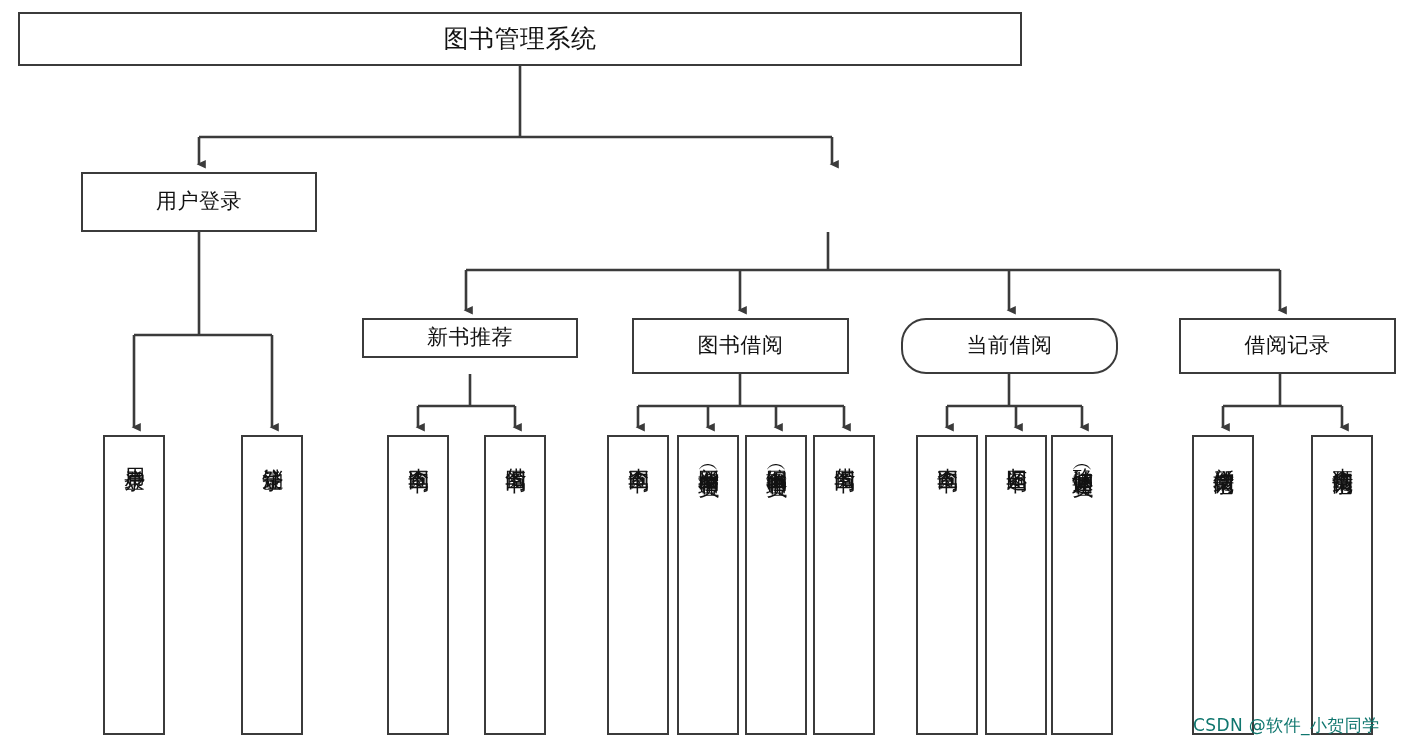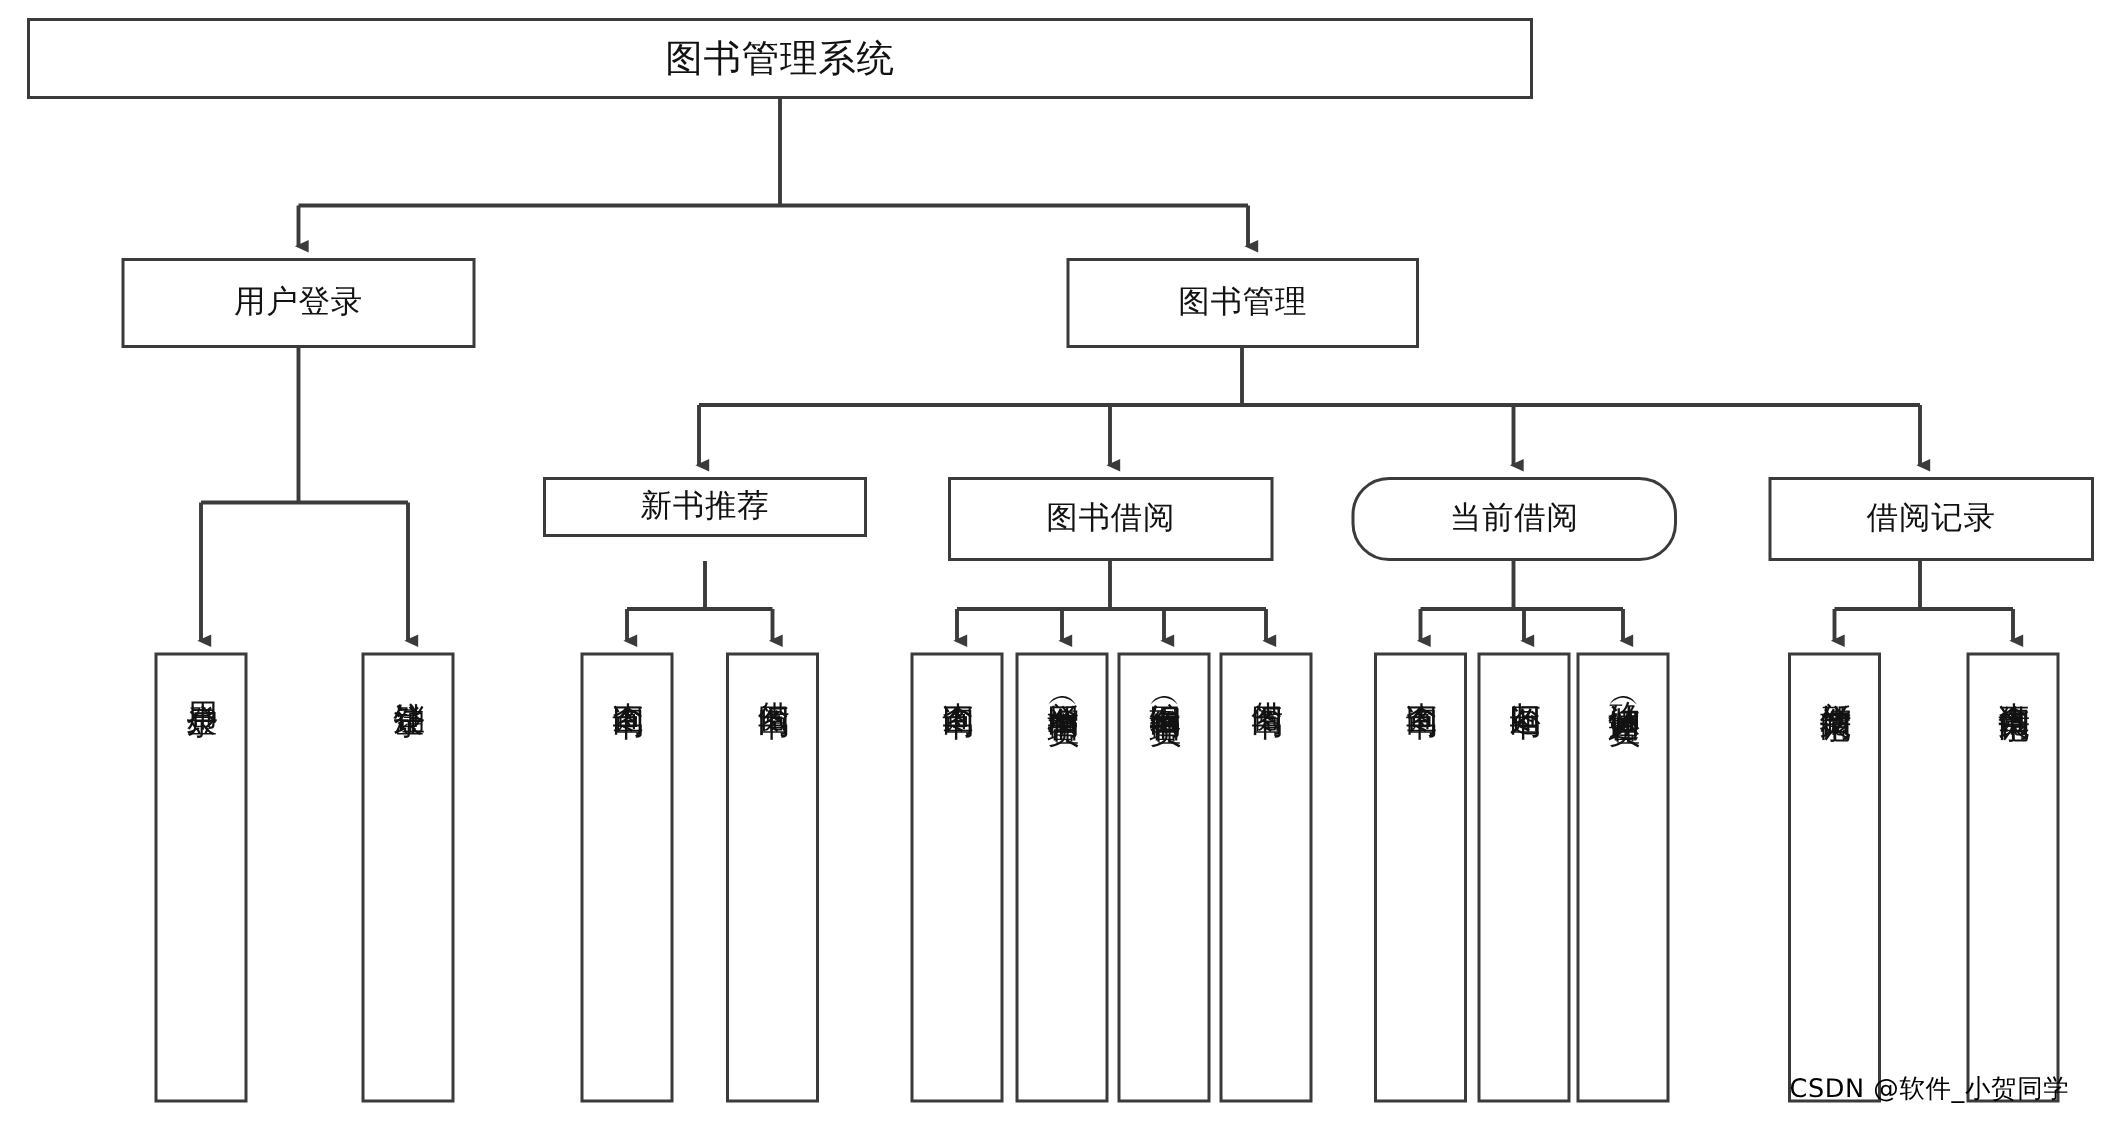--- a/index.html
+++ b/index.html
@@ -126,23 +126,20 @@
     </g>
   </svg>
 
   <div class="node root horiz" id="node-root" style="left: 18px; top: 12px; width: 1004px; height: 54px;">
     <span class="label">图书管理系统</span>
   </div>
 
   <div class="node horiz" id="node-l2-0" style="left: 81px; top: 172px; width: 236px; height: 60px;">
     <span class="label">用户登录</span>
   </div>
-  <div class="node horiz" id="node-l2-1" style="left: 711px; top: 172px; width: 235px; height: 60px;">
-    <span class="label">图书管理</span>
-  </div>
 
   <div class="node horiz" id="node-l3-0" style="left: 362px; top: 318px; width: 216px; height: 40px;">
     <span class="label">新书推荐</span>
   </div>
   <div class="node horiz" id="node-l3-1" style="left: 632px; top: 318px; width: 217px; height: 56px;">
     <span class="label">图书借阅</span>
   </div>
   <div class="node horiz" id="node-l3-2" style="left: 901px; top: 318px; width: 217px; height: 56px; border-radius: 25px;">
     <span class="label">当前借阅</span>
   </div>
@@ -183,15 +180,15 @@
   <div class="node vert" id="node-leaf-10" style="left: 1051px; top: 435px; width: 62px; height: 300px;">
     <span class="label">确认归还（管理员）</span>
   </div>
   <div class="node vert" id="node-leaf-11" style="left: 1192px; top: 435px; width: 62px; height: 300px;">
     <span class="label">新增借阅记录</span>
   </div>
   <div class="node vert" id="node-leaf-12" style="left: 1311px; top: 435px; width: 62px; height: 300px;">
     <span class="label">查询借阅记录</span>
   </div>
 
-  <div class="watermark" id="watermark" style="left: 1193px; top: 714px; color: #000000;">CSDN @软件_小贺同学</div>
+  <div class="watermark" id="watermark" style="left: 1193px; top: 714px; color: #0f766e;">CSDN @软件_小贺同学</div>
 
 </div>
 
 </body></html>

